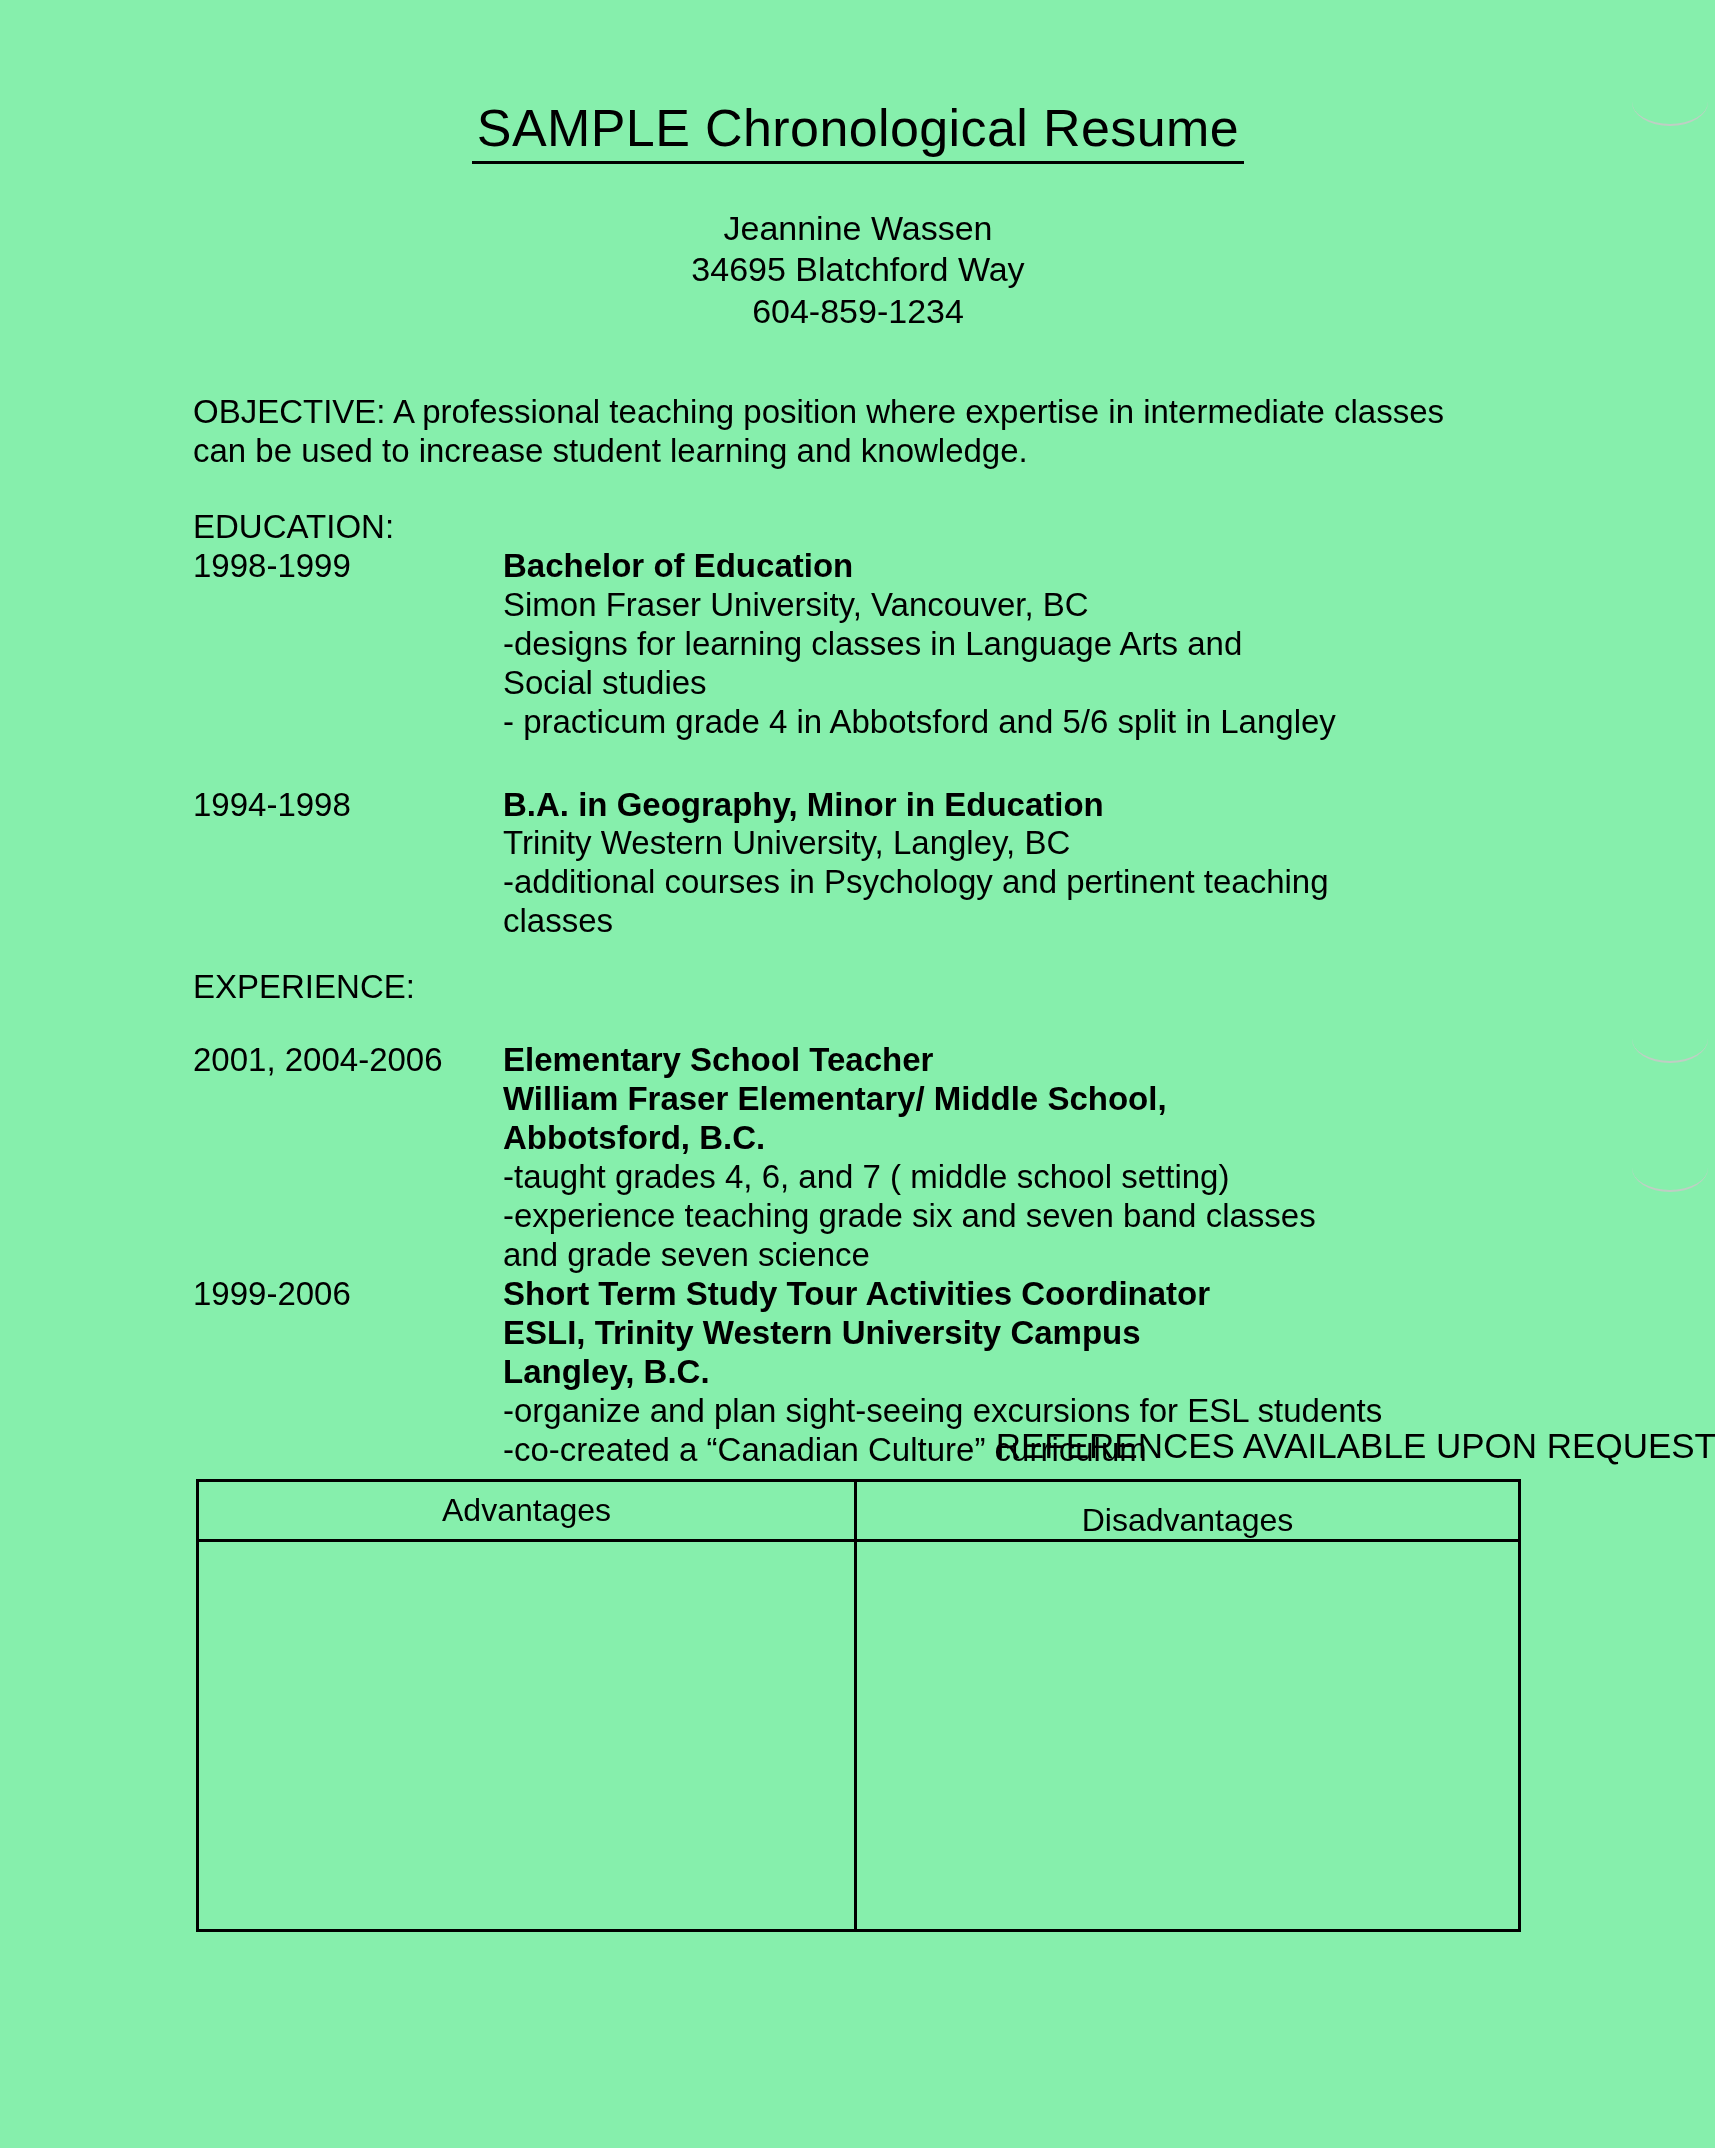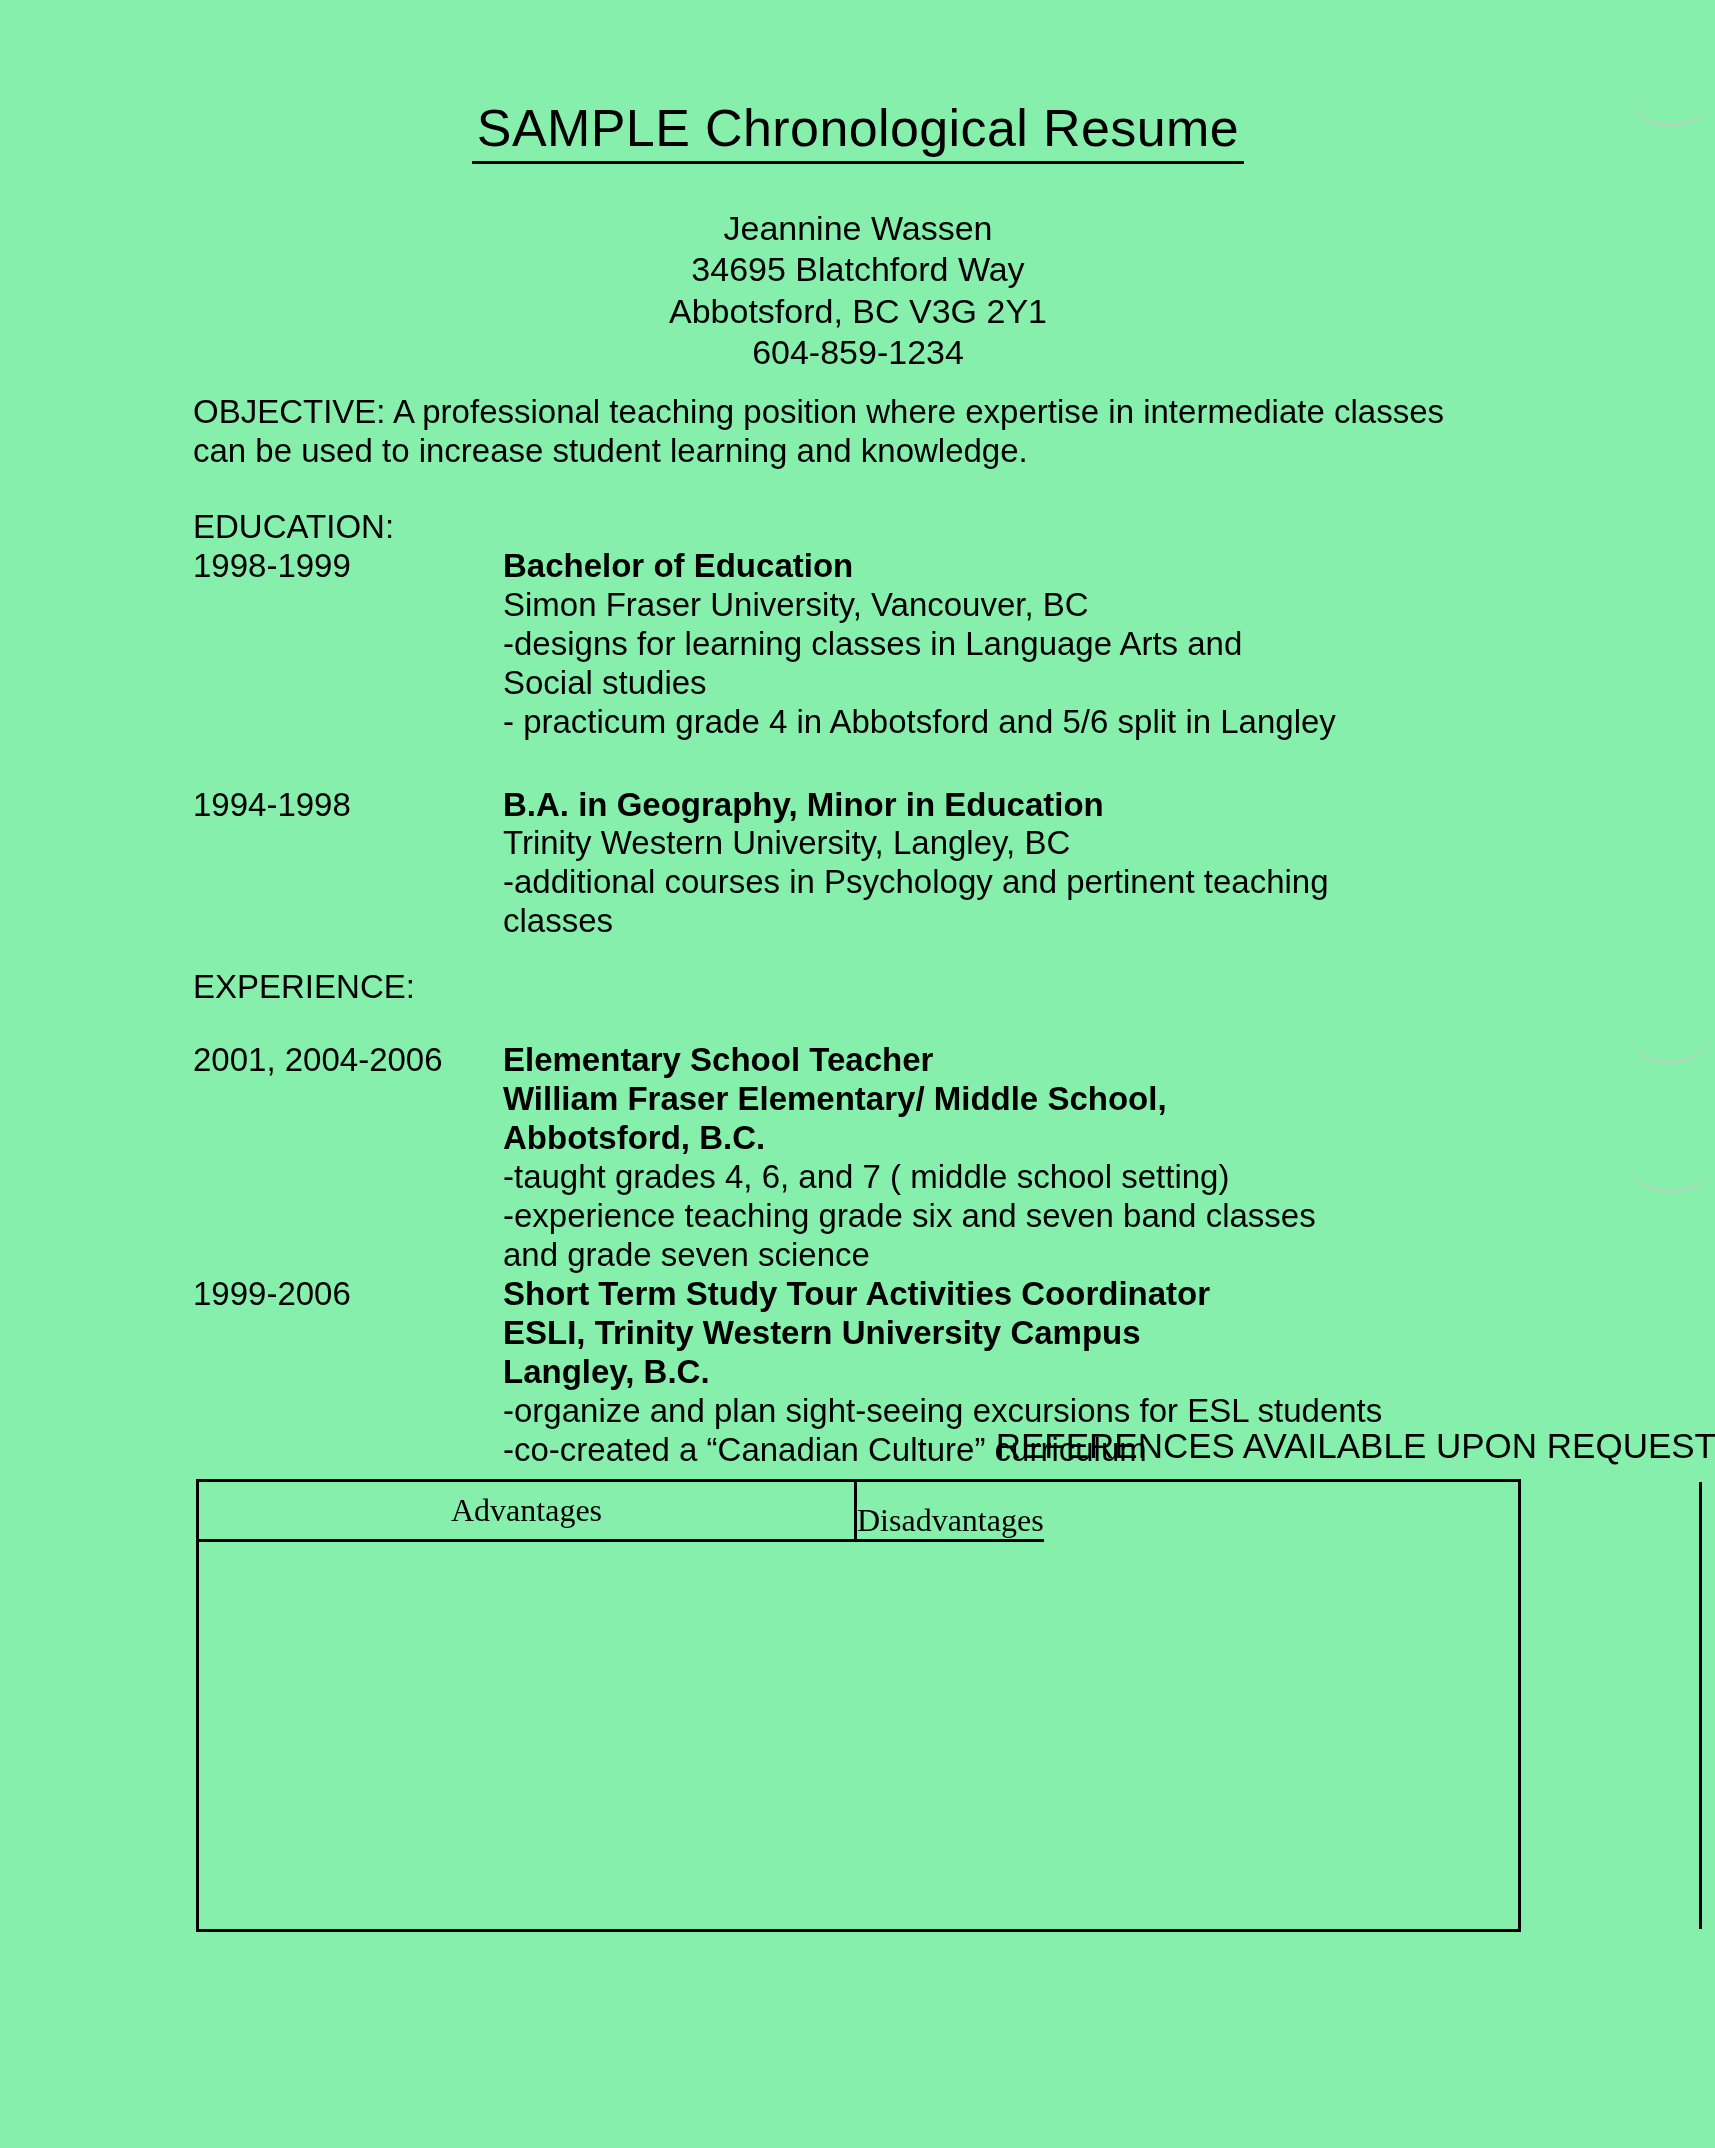--- a/index.html
+++ b/index.html
@@ -122,21 +122,21 @@
   
   .tbl {
     position: absolute;
     left: 196px;
     top: 1479px;
     width: 1325px;
     height: 453px;
     border: 3.4px solid #000;
     box-sizing: border-box;
     display: flex;
-    font-family: Liberation Serif, serif;
+    flex-direction: column;
   }
   .tbl .hrow {
     height: 57px;
     flex: 0 0 57px;
     display: flex;
     border-bottom: 3.4px solid #000;
   }
   .tbl .brow {
     flex: 1 1 auto;
     display: flex;
@@ -171,21 +171,20 @@
   <div class="punch p2"></div>
   <div class="punch p3"></div>
 
   <div class="doc-title">
     <span class="u">SAMPLE Chronological Resume</span>
   </div>
 
   <div class="contact">
     <div>Jeannine Wassen</div>
     <div>34695 Blatchford Way</div>
-    <div>Abbotsford, BC  V3G 2Y1</div>
     <div>604-859-1234</div>
   </div>
 
   <div class="body-col">
 
     <div class="objective">
       <span class="lbl">OBJECTIVE:</span>
       <span>A professional teaching position where expertise in intermediate classes can be used to increase student learning and knowledge.</span>
     </div>
 

